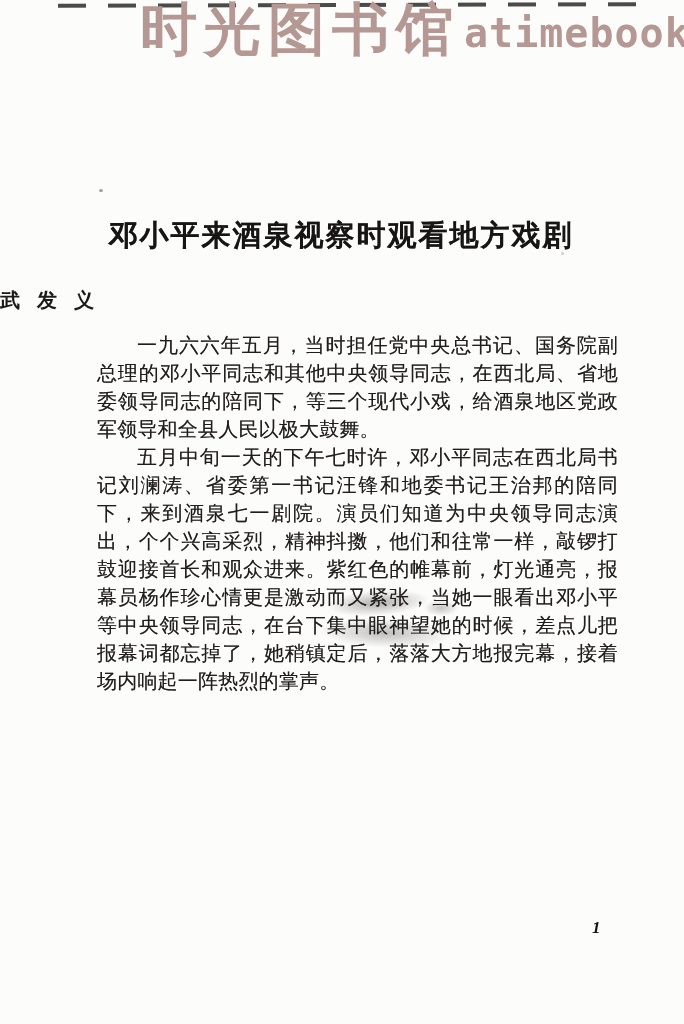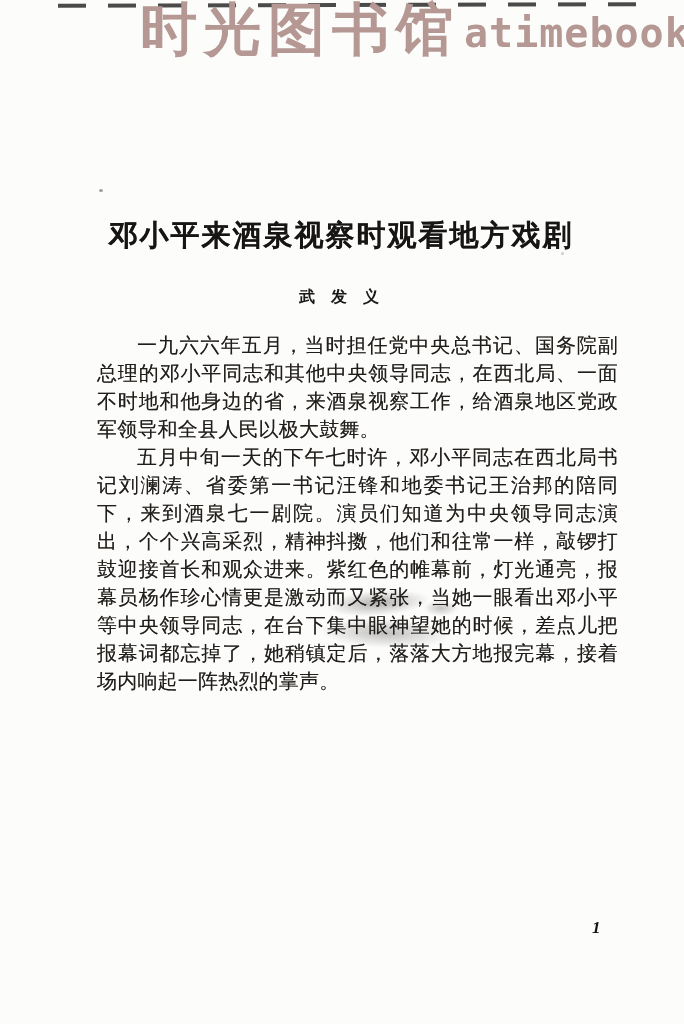--- a/index.html
+++ b/index.html
@@ -44,22 +44,21 @@
   .title {
     position: absolute; top: 216px; left: 14px; width: 654px;
     text-align: center;
     font-size: 29px; font-weight: bold;
     letter-spacing: 2px;
     color: #171513;
     text-shadow: 0 0 .6px rgba(0,0,0,.6);
   }
   .author {
     position: absolute; top: 287px; left: 0; width: 684px;
-    text-align: center;
-    font-size: 16px; font-weight: bold;
+    font-size: 20px; font-weight: bold;
     letter-spacing: 6px;
     color: #1c1a18;
   }
   .body {
     position: absolute; top: 331px; left: 97px; width: 521px;
     font-size: 20px; line-height: 28px;
     text-align: justify;
     letter-spacing: .2px;
     color: #201d1a;
     text-shadow: 0 0 .5px rgba(20,18,16,.55);
@@ -94,21 +93,21 @@
   <div class="watermark">
     <span class="wm-cn">时光图书馆</span>
     <span class="wm-en">atimebook.co</span>
   </div>
 
   <div class="title">邓小平来酒泉视察时观看地方戏剧</div>
 
   <div class="author">武 发 义</div>
 
   <div class="body">
-    <p>一九六六年五月，当时担任党中央总书记、国务院副总理的邓小平同志和其他中央领导同志，在西北局、一面不时地和他身边的省，来酒泉视察工作，给酒泉地区党政军领导和全县人民以极大鼓舞。</p>
+    <p>一九六六年五月，当时担任党中央总书记、国务院副总理的邓小平同志和其他中央领导同志，在西北局、省地委领导同志的陪同下，等三个现代小戏，给酒泉地区党政军领导和全县人民以极大鼓舞。</p>
     <p>五月中旬一天的下午七时许，邓小平同志在西北局书记刘澜涛、省委第一书记汪锋和地委书记王治邦的陪同下，来到酒泉七一剧院。演员们知道为中央领导同志演出，个个兴高采烈，精神抖擞，他们和往常一样，敲锣打鼓迎接首长和观众进来。紫红色的帷幕前，灯光通亮，报幕员杨作珍心情更是激动而又紧张，当她一眼看出邓小平等中央领导同志，在台下集中眼神望她的时候，差点儿把报幕词都忘掉了，她稍镇定后，落落大方地报完幕，接着场内响起一阵热烈的掌声。</p>
   </div>
 
   <div class="page-num">1</div>
 
   <div class="smudge smudge-1"></div>
   <div class="smudge smudge-2"></div>
   <div class="smudge smudge-3"></div>
   <div class="speck speck-1"></div>
   <div class="speck speck-2"></div>

